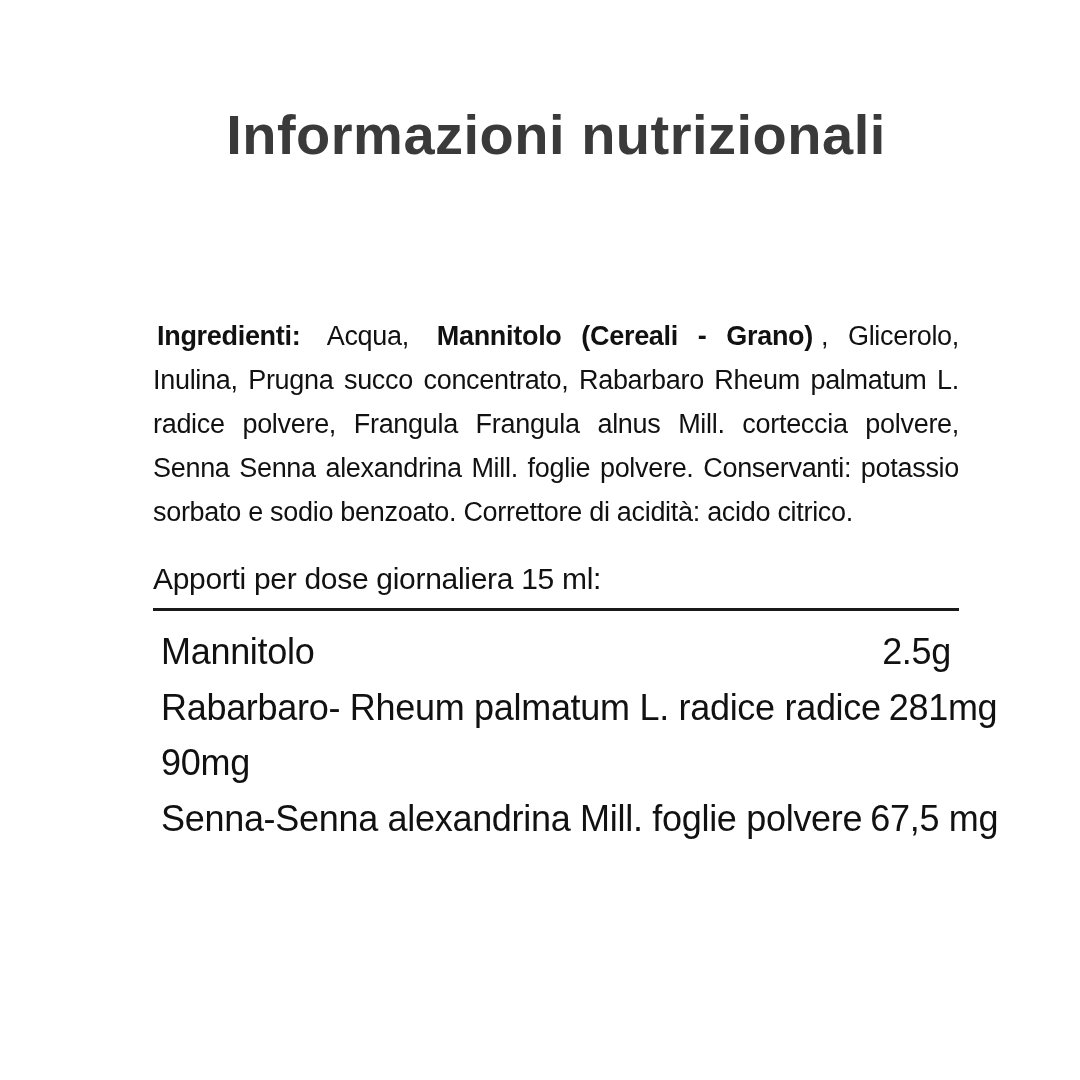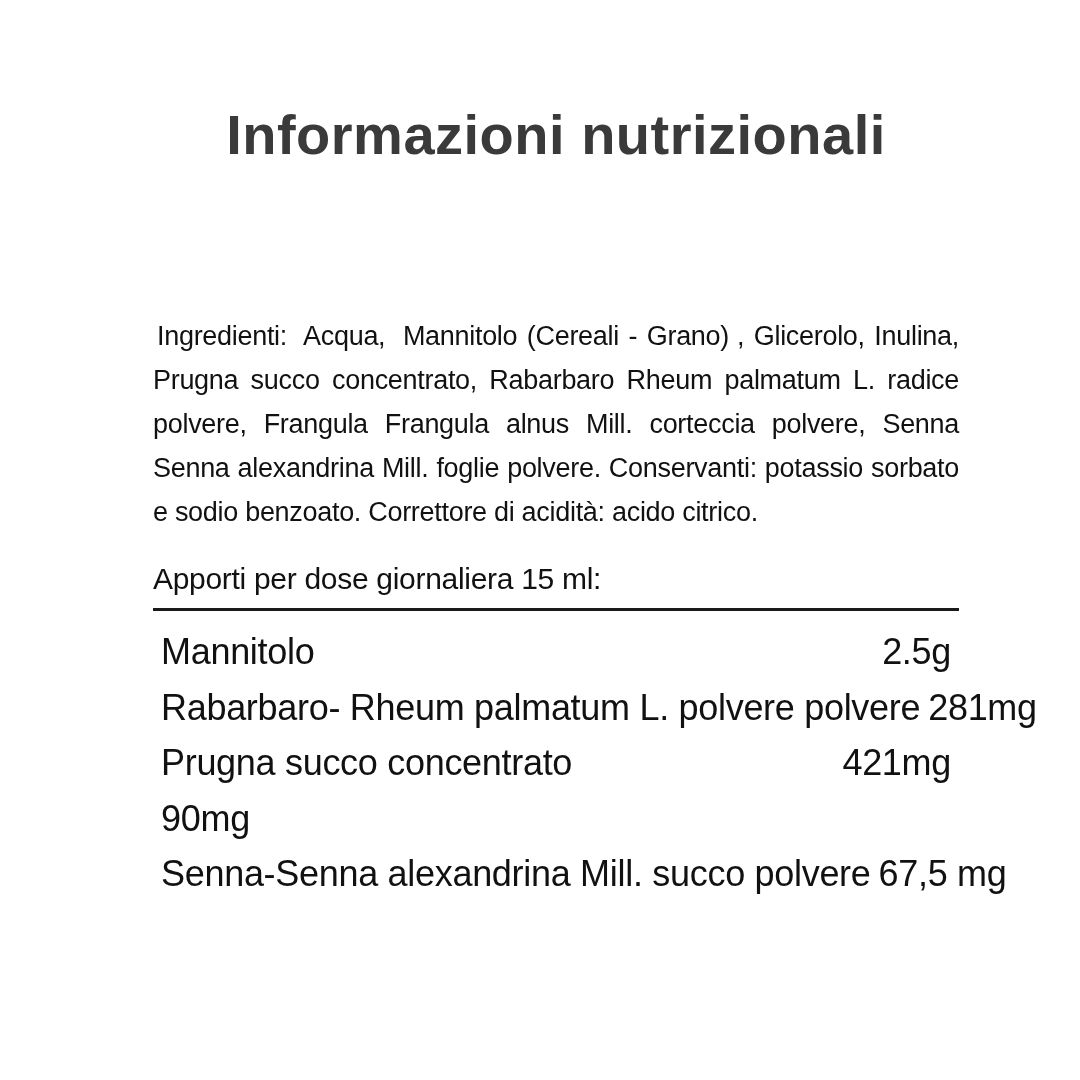--- a/index.html
+++ b/index.html
@@ -38,21 +38,21 @@
     width:806px;
   }
   .ingredients{
     top:298px;
     font-size:27px;
     line-height:44px;
     text-align:justify;
     letter-spacing:-0.3px;
     color:var(--text-color);
   }
-  .ingredients .bold{font-weight:400;}
+  .ingredients .bold{font-weight:700;}
   .intake-heading{
     top:546px;
     font-size:30px;
     font-weight:400;
     letter-spacing:-0.3px;
   }
   .rule{
     top:592px;
     height:3px;
     background:var(--rule-color);
@@ -86,33 +86,29 @@
 
   <div class="content intake-table">
 
     <div class="intake-row">
       <span class="name">Mannitolo</span>
       <span class="value">2.5g</span>
     </div>
 
 
     <div class="intake-row">
-      <span class="name">Rabarbaro- Rheum palmatum L. polvere polvere</span>
+      <span class="name">Rabarbaro- Rheum palmatum L. radice radice</span>
       <span class="value">281mg</span>
     </div>
 
-    <div class="intake-row">
-      <span class="name">Prugna succo concentrato</span>
-      <span class="value">421mg</span>
-    </div>
 
     <div class="intake-row">
       <span class="value">90mg</span>
     </div>
 
     <div class="intake-row">
-      <span class="name">Senna-Senna alexandrina Mill. succo polvere</span>
+      <span class="name">Senna-Senna alexandrina Mill. foglie polvere</span>
       <span class="value">67,5 mg</span>
     </div>
 
   </div>
 
 </div>
 
 </body></html>

